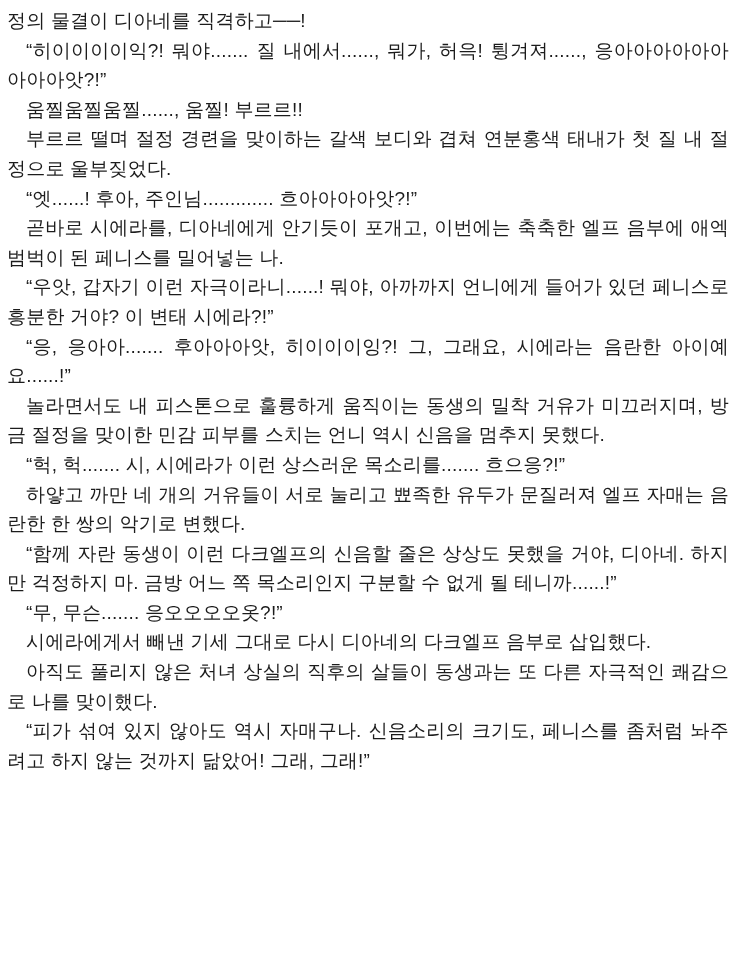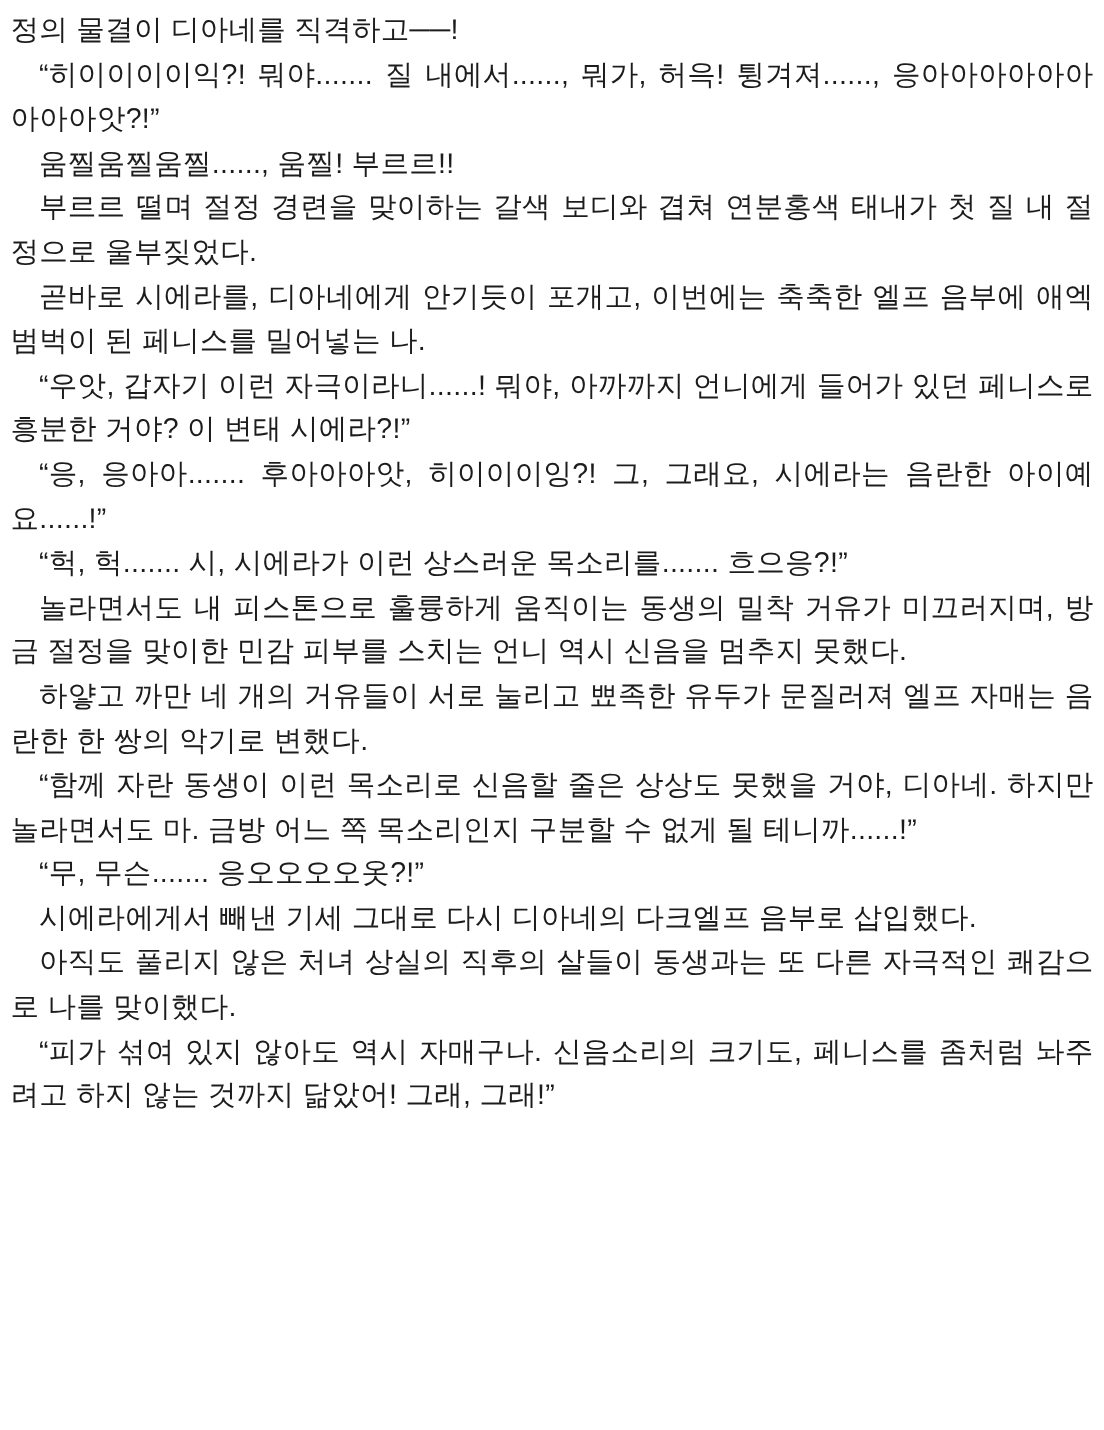--- a/index.html
+++ b/index.html
@@ -35,26 +35,27 @@
 </style>
 </head>
 <body>
 
 <div class="reader-page">
   <div class="reader-text">
     <p class="no-indent">정의 물결이 디아네를 직격하고──!</p>
     <p>“히이이이이익?! 뭐야....... 질 내에서......, 뭐가, 허윽! 튕겨져......, 응아아아아아아아아아앗?!”</p>
     <p>움찔움찔움찔......, 움찔! 부르르!!</p>
     <p>부르르 떨며 절정 경련을 맞이하는 갈색 보디와 겹쳐 연분홍색 태내가 첫 질 내 절정으로 울부짖었다.</p>
+    <p>“엣......! 후아, 주인님............. 흐아아아아앗?!”</p>
     <p>곧바로 시에라를, 디아네에게 안기듯이 포개고, 이번에는 축축한 엘프 음부에 애엑 범벅이 된 페니스를 밀어넣는 나.</p>
     <p>“우앗, 갑자기 이런 자극이라니......! 뭐야, 아까까지 언니에게 들어가 있던 페니스로 흥분한 거야? 이 변태 시에라?!”</p>
     <p>“응, 응아아....... 후아아아앗, 히이이이잉?! 그, 그래요, 시에라는 음란한 아이예요......!”</p>
+    <p>놀라면서도 내 피스톤으로 훌륭하게 움직이는 동생의 밀착 거유가 미끄러지며, 방금 절정을 맞이한 민감 피부를 스치는 언니 역시 신음을 멈추지 못했다.</p>
     <p>“헉, 헉....... 시, 시에라가 이런 상스러운 목소리를....... 흐으응?!”</p>
-    <p>놀라면서도 내 피스톤으로 훌륭하게 움직이는 동생의 밀착 거유가 미끄러지며, 방금 절정을 맞이한 민감 피부를 스치는 언니 역시 신음을 멈추지 못했다.</p>
     <p>하얗고 까만 네 개의 거유들이 서로 눌리고 뾰족한 유두가 문질러져 엘프 자매는 음란한 한 쌍의 악기로 변했다.</p>
-    <p>“함께 자란 동생이 이런 목소리로 신음할 줄은 상상도 못했을 거야, 디아네. 하지만 놀라면서도 마. 금방 어느 쪽 목소리인지 구분할 수 없게 될 테니까......!”</p>
+    <p>“함께 자란 동생이 이런 다크엘프의 신음할 줄은 상상도 못했을 거야, 디아네. 하지만 걱정하지 마. 금방 어느 쪽 목소리인지 구분할 수 없게 될 테니까......!”</p>
     <p>“무, 무슨....... 응오오오오옷?!”</p>
     <p>시에라에게서 빼낸 기세 그대로 다시 디아네의 다크엘프 음부로 삽입했다.</p>
     <p>아직도 풀리지 않은 처녀 상실의 직후의 살들이 동생과는 또 다른 자극적인 쾌감으로 나를 맞이했다.</p>
     <p>“피가 섞여 있지 않아도 역시 자매구나. 신음소리의 크기도, 페니스를 좀처럼 놔주려고 하지 않는 것까지 닮았어! 그래, 그래!”</p>
 
   </div>
 </div>
 
 </body></html>

